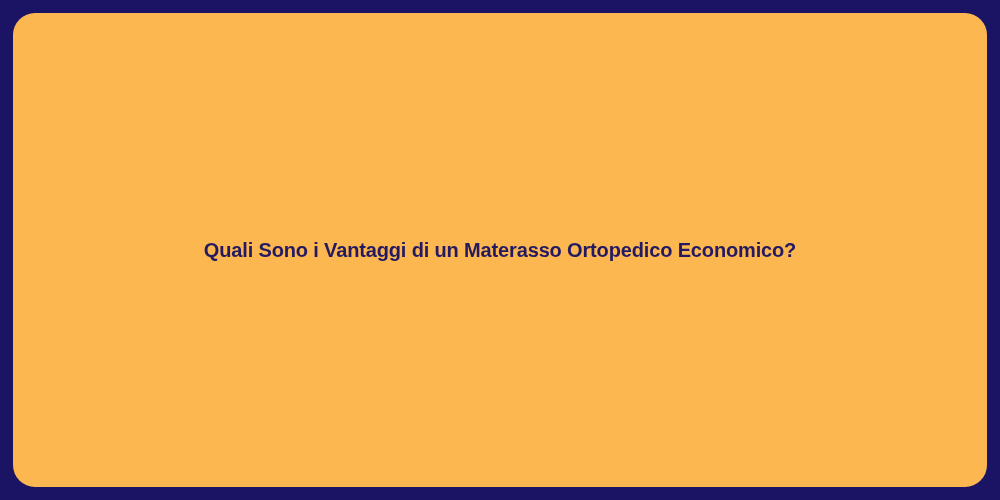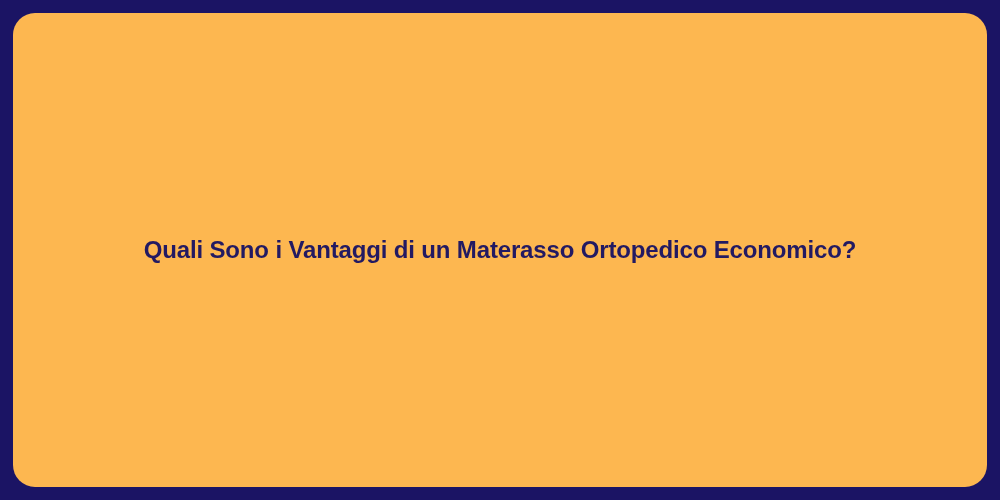--- a/index.html
+++ b/index.html
@@ -31,21 +31,21 @@
     display: flex;
     align-items: center;
     justify-content: center;
     padding: 0 30px;
   }
 
   #headline {
     margin: 0;
     font-family: "Liberation Sans", sans-serif;
     font-weight: 700;
-    font-size: 24px;
+    font-size: 20px;
     line-height: 1.3;
     letter-spacing: -0.15px;
     color: #231a62;
     text-align: center;
     white-space: nowrap;
   }
 </style>
 </head>
 <body>
 

